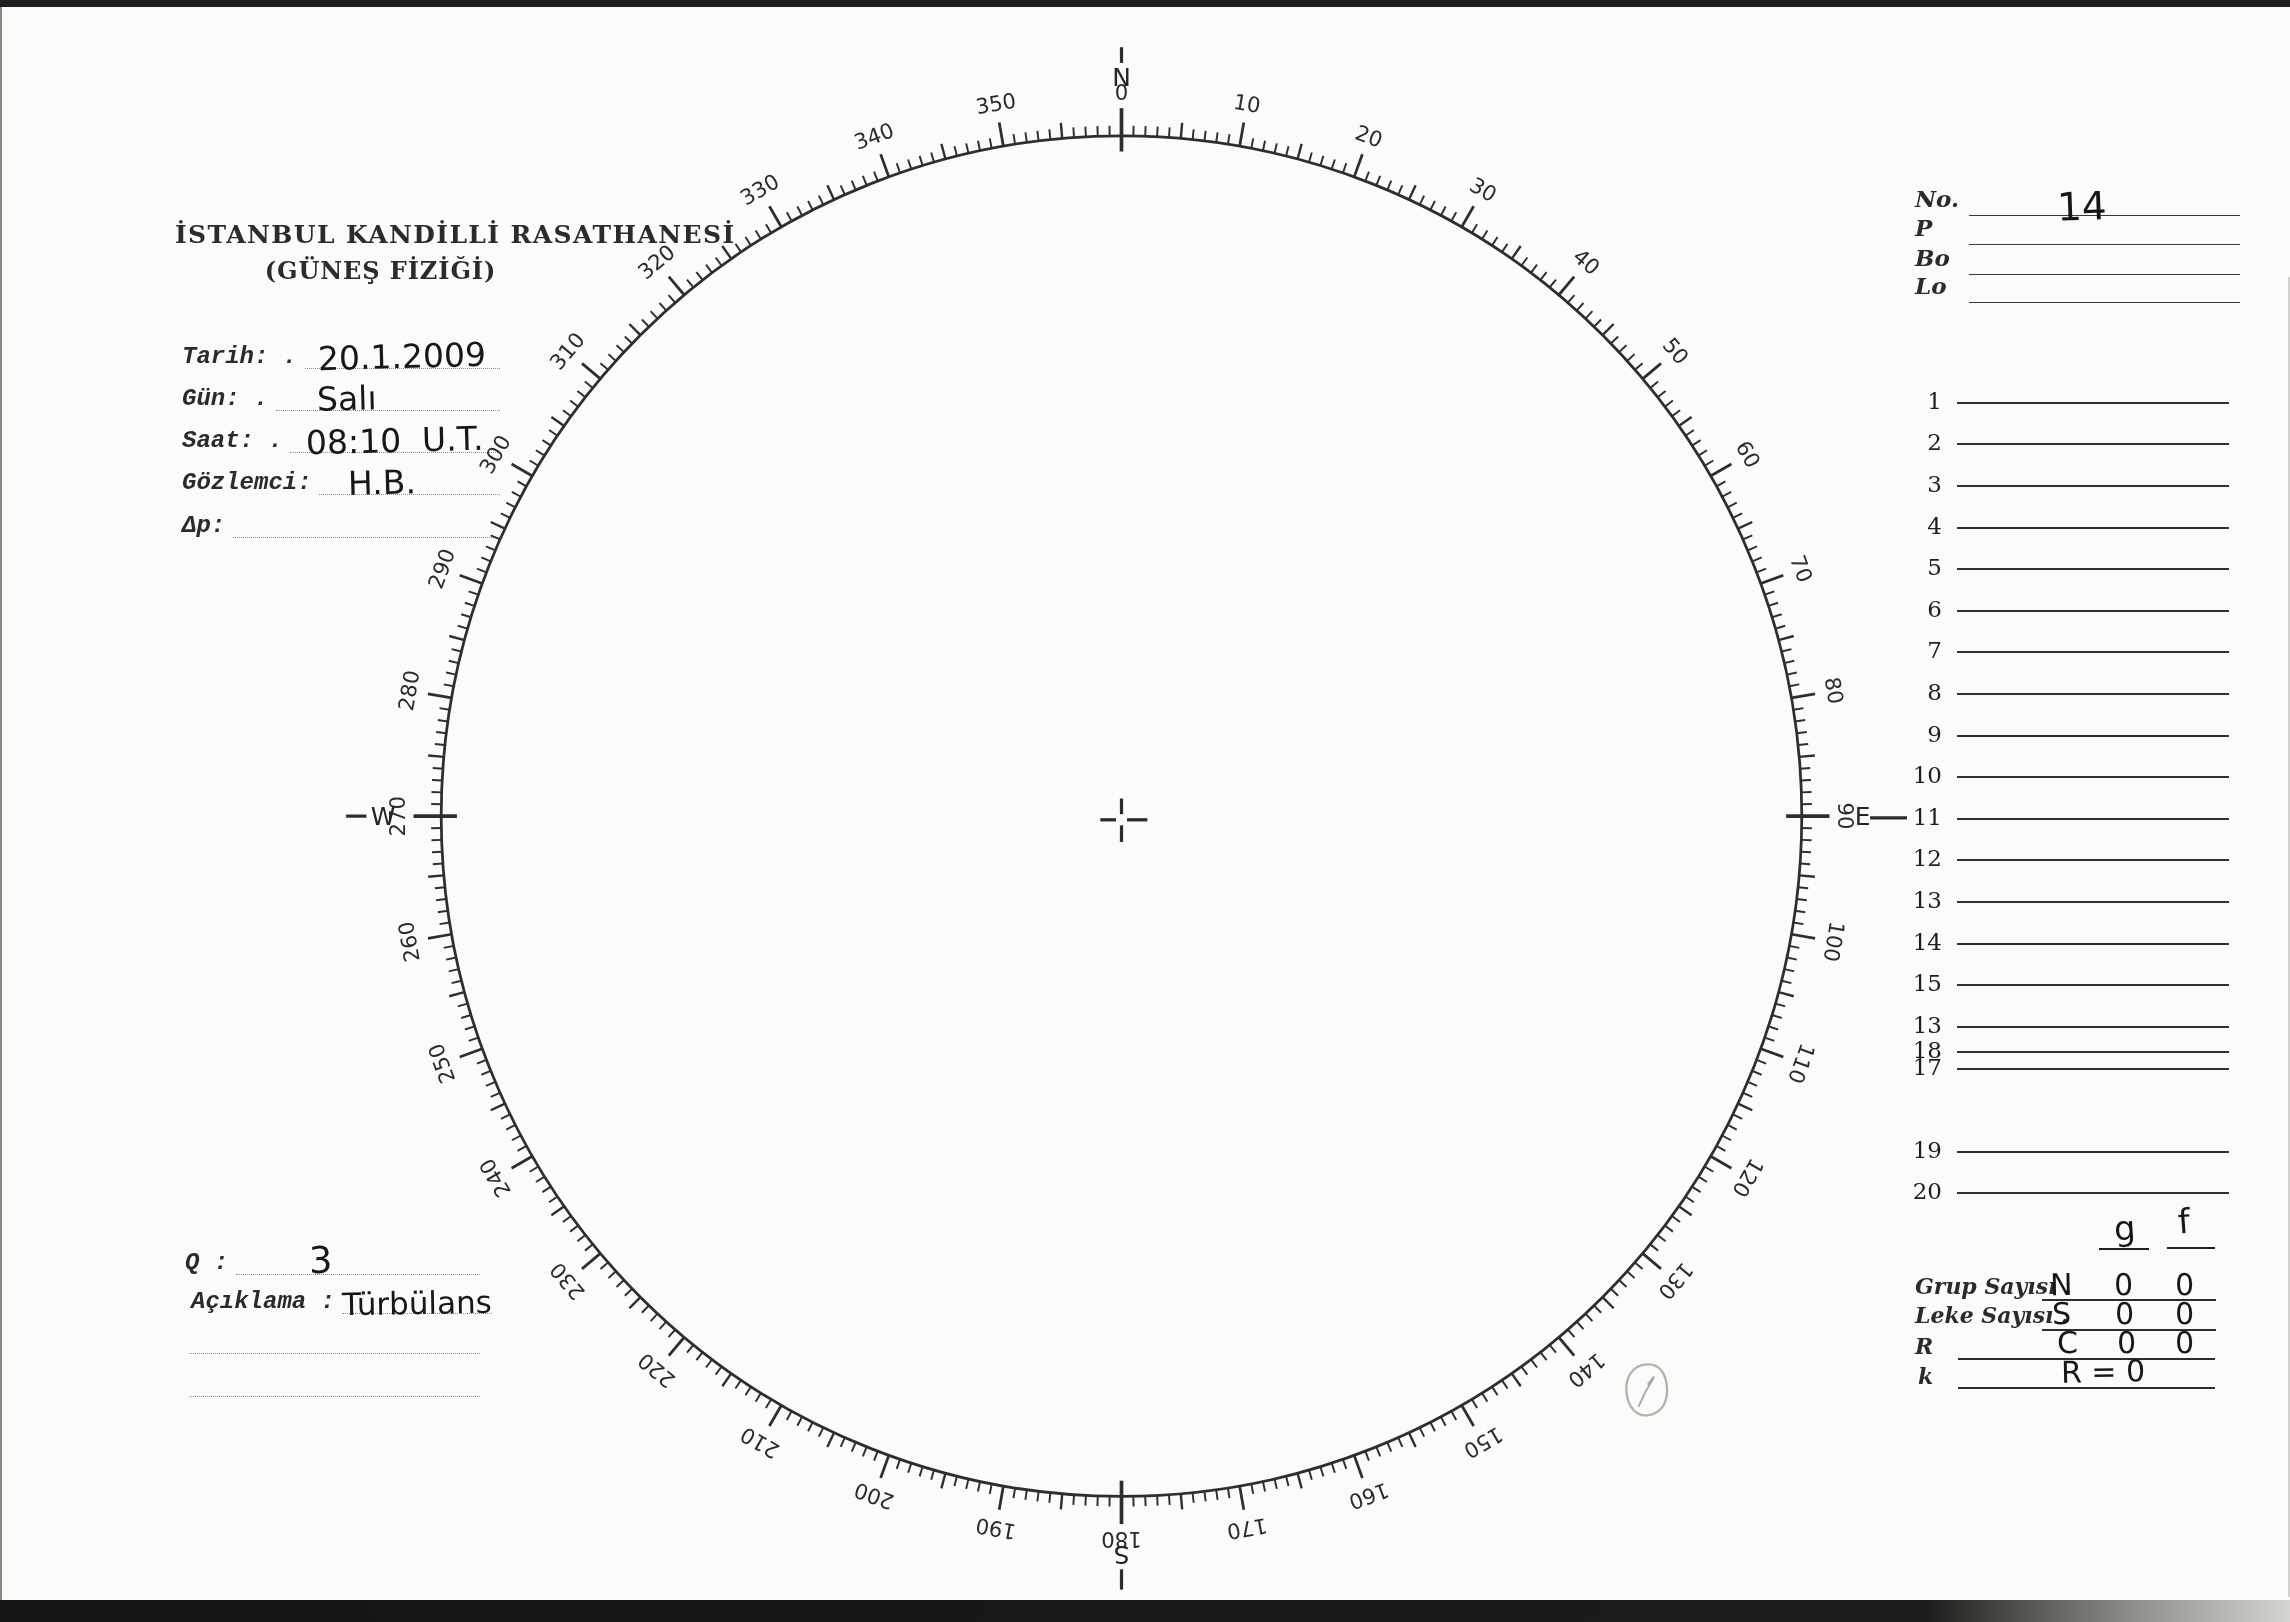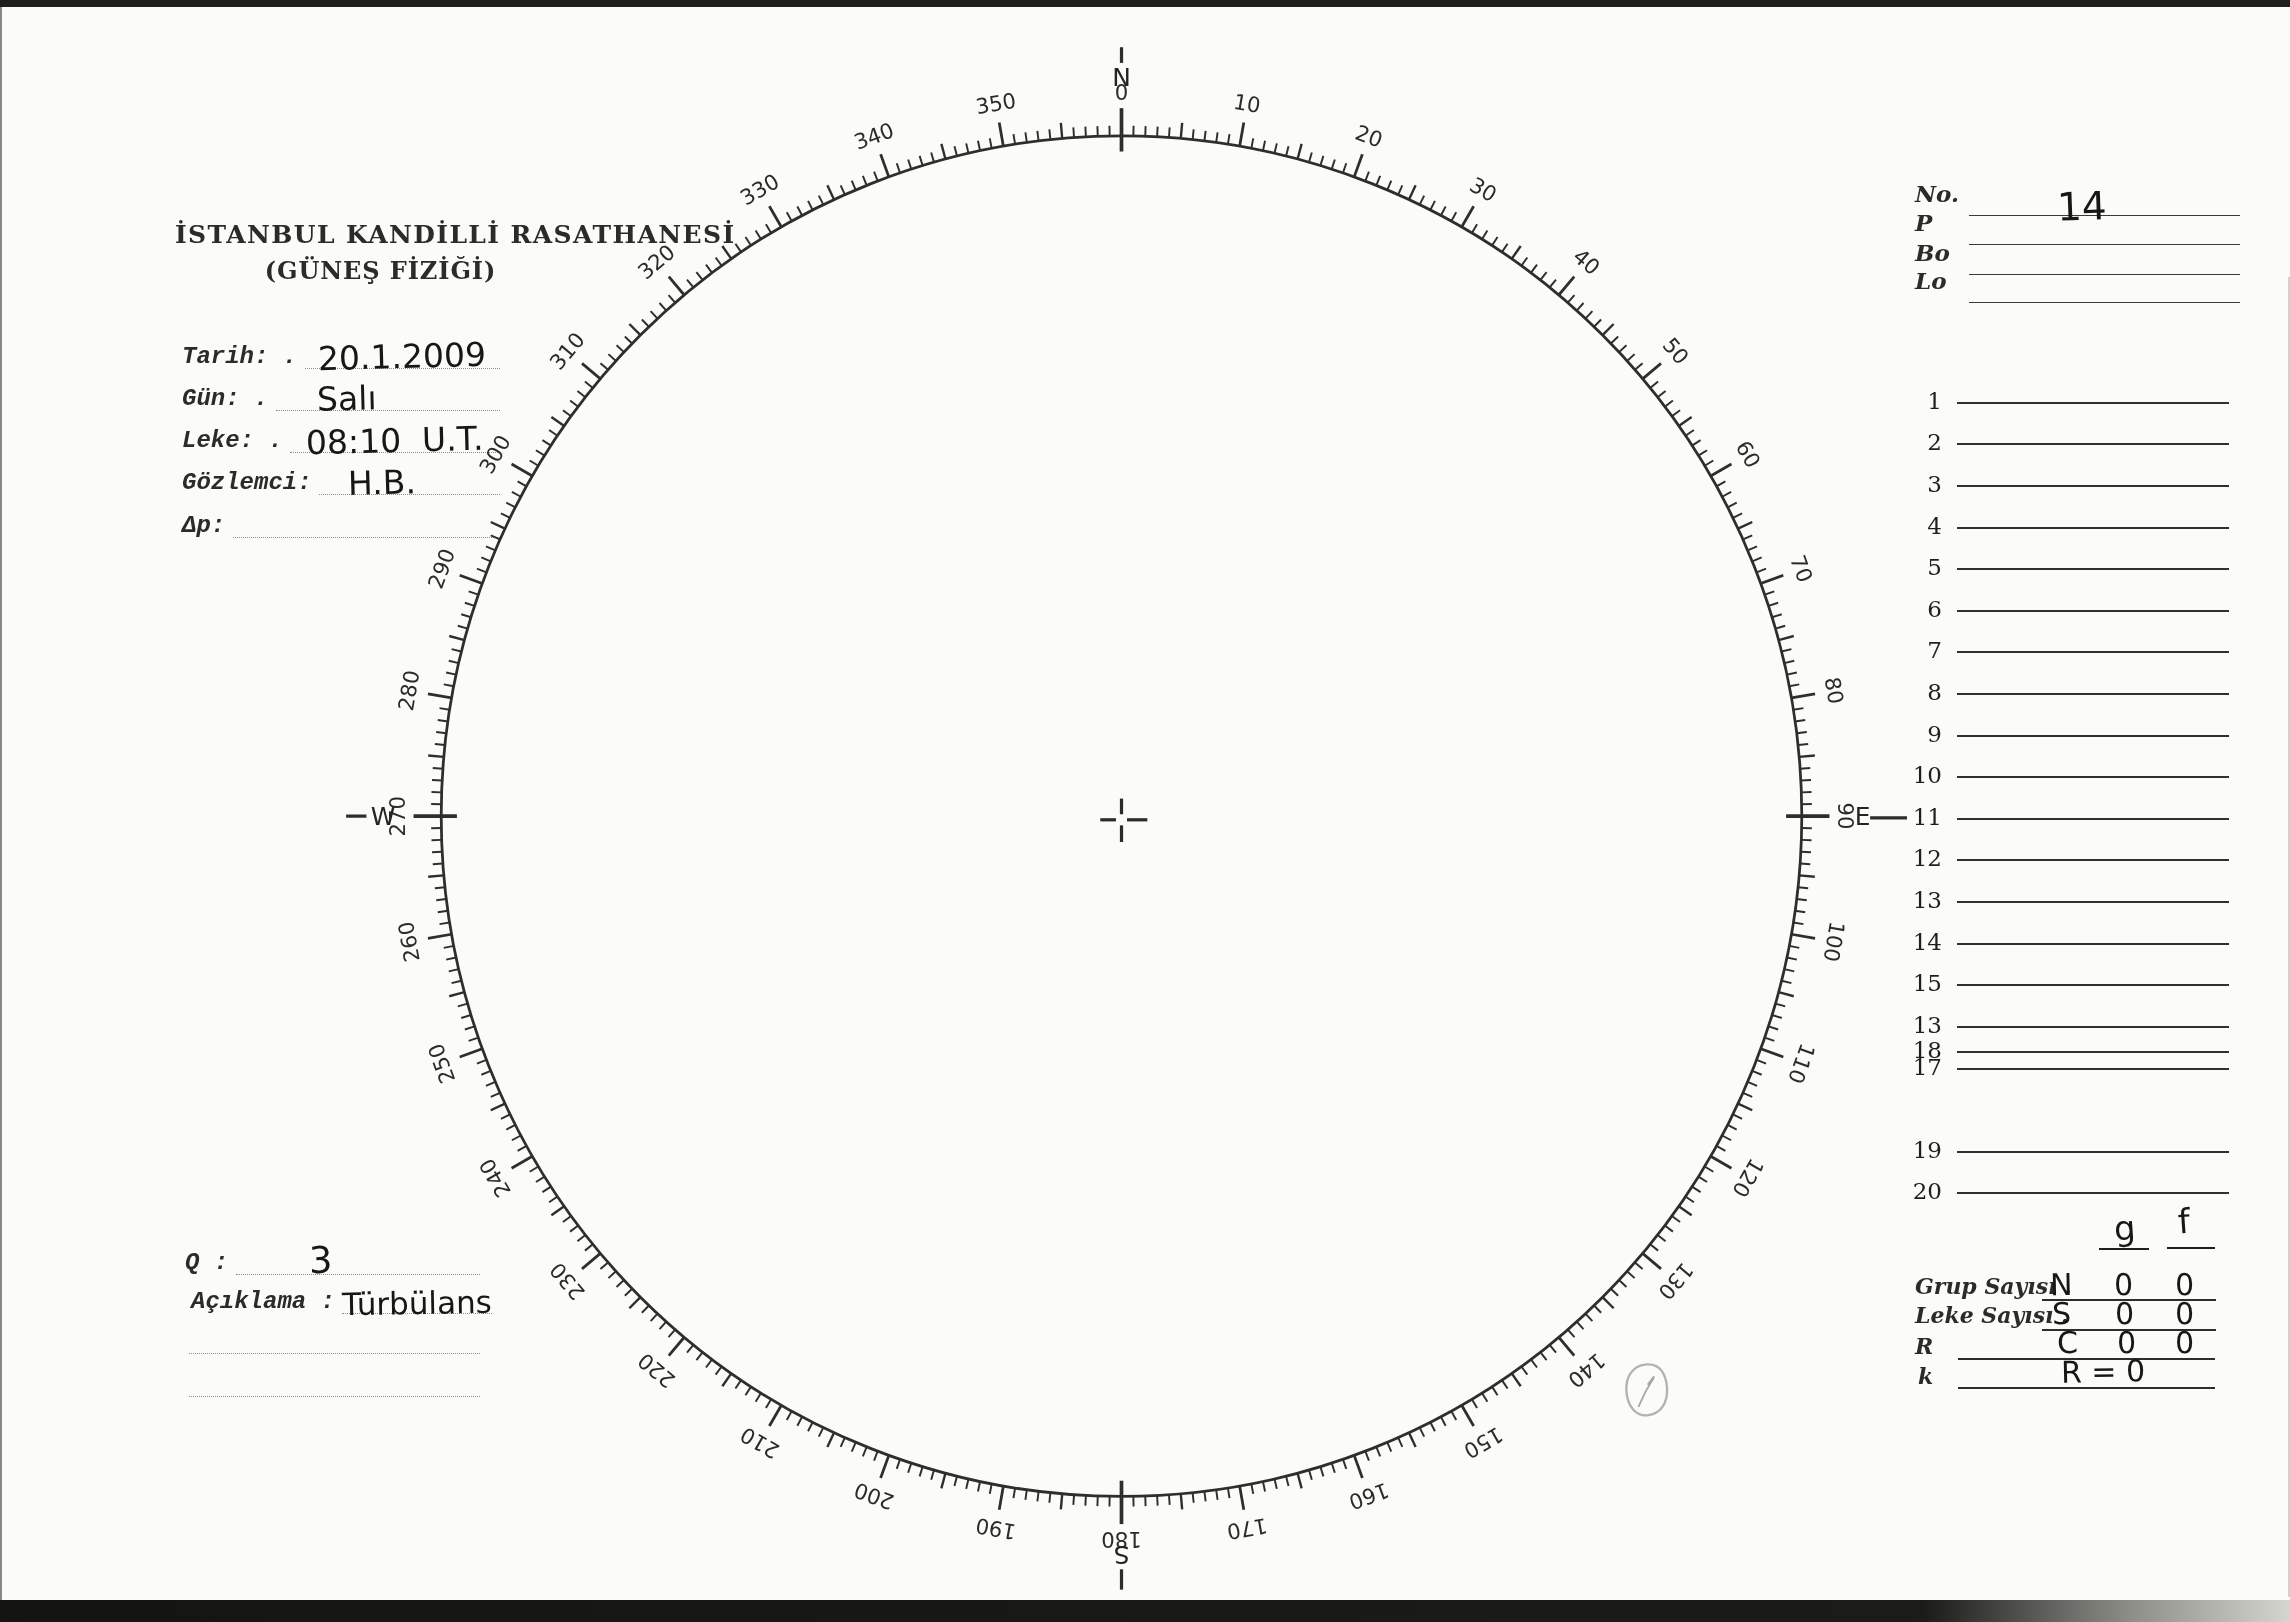--- a/index.html
+++ b/index.html
@@ -17,21 +17,21 @@
 
   .lbl{font-style:italic;font-weight:bold;font-size:24px;color:#2b2b29;white-space:pre;padding-right:7.4px;line-height:1;font-family:Liberation Mono, monospace;}
   .hand{font-family:"DejaVu Sans",sans-serif;color:#171715;white-space:pre;line-height:1;}
 
   .field-row{position:absolute;display:flex;align-items:flex-end;height:44px;}
   .dotline{flex:1;border-bottom:1.8px dotted #8f8f8b;height:100%;display:flex;align-items:flex-end;justify-content:center;position:relative;}
   .hv{font-size:33px;transform:rotate(-1.5deg);margin-bottom:-4.6px;}
   .hv-sm{font-size:31px;transform:rotate(-1deg);margin-bottom:-5.5px;}
   .dotted-rule{position:absolute;border-bottom:1.8px dotted #8f8f8b;height:0;}
 
-  .rp-row{position:absolute;left:1915px;width:325px;display:flex;align-items:flex-start;height:33px;}
+  .rp-row{position:absolute;left:1915px;width:325px;display:flex;align-items:center;height:33px;}
   .rp-lbl{font-style:italic;font-weight:bold;font-size:23px;color:#2b2b29;width:54px;line-height:1;}
   .solidline{flex:1;border-bottom:1.8px solid #3a3a37;height:100%;position:relative;}
   .hv14{position:absolute;left:88px;bottom:-11px;font-size:39px;transform:rotate(-2deg);}
 
   .obs-row{position:absolute;left:1901px;width:328px;display:flex;align-items:flex-end;height:28px;}
   .obs-num{width:41px;text-align:right;font-size:23px;color:#1f1f1d;margin-bottom:-9.2px;line-height:1;}
   .obs-line{flex:1;margin-left:14.8px;border-bottom:2.3px solid #30302e;height:100%;}
 
   .abs{position:absolute;}
   .sum-lbl{font-style:italic;font-weight:bold;font-size:22px;color:#2b2b29;white-space:pre;line-height:1;}
@@ -63,21 +63,21 @@
         <span class="hand hv">20.1.2009</span>
       </span>
   </div>
   <div class="field-row" style="left:182px;top:367px;width:318px">
     <span class="lbl">Gün: .</span>
     <span class="dotline">
         <span class="hand hv" style="margin-right:83px">Salı</span>
       </span>
   </div>
   <div class="field-row" style="left:182px;top:409px;width:318px">
-    <span class="lbl">Leke: .</span>
+    <span class="lbl">Saat: .</span>
     <span class="dotline">
         <span class="hand hv">08:10  U.T.</span>
       </span>
   </div>
   <div class="field-row" style="left:182px;top:451px;width:318px">
     <span class="lbl">Gözlemci:</span>
     <span class="dotline">
         <span class="hand hv" style="margin-right:55px">H.B.</span>
       </span>
   </div>

